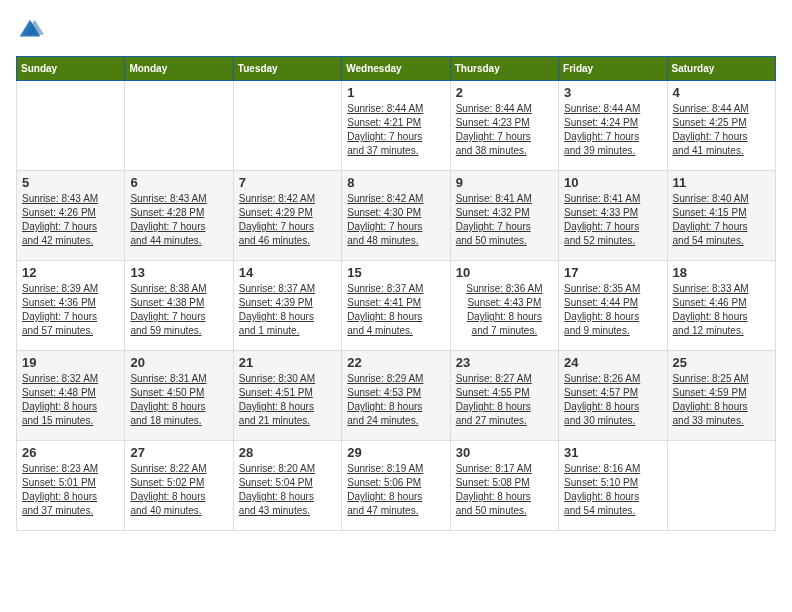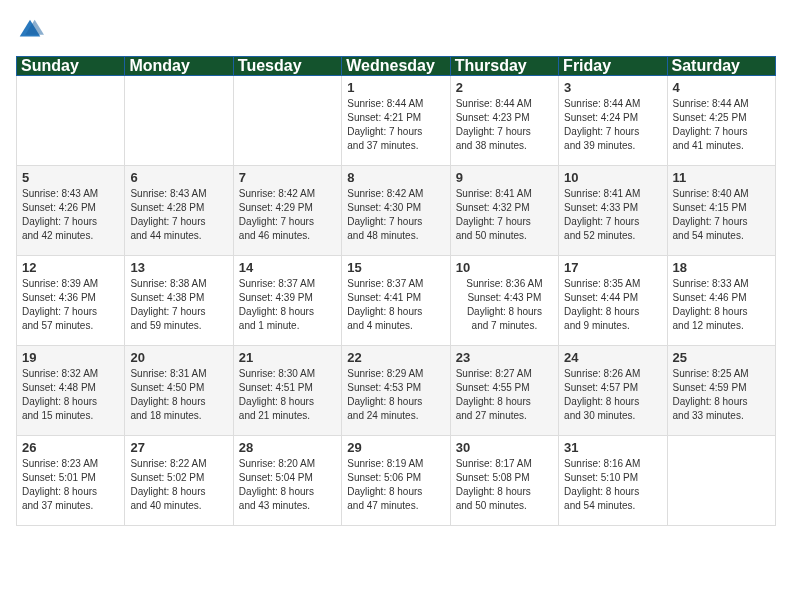--- a/index.html
+++ b/index.html
@@ -51,25 +51,25 @@
     .location {
       font-size: 15px;
       color: #444;
     }
     .calendar {
       width: 100%;
       border-collapse: collapse;
       border: 1px solid #ccc;
     }
     .calendar th {
-      background: #14532d;
+      background: #4d7c0f;
       color: #fff;
-      font-size: 16px;
-      font-weight: bold;
-      padding: 0 4px;
+      font-size: 10px;
+      font-weight: bold;
+      padding: 6px 4px;
       text-align: left;
       border: 1px solid #1a5fa0;
     }
     .calendar td {
       vertical-align: top;
       padding: 4px 5px;
       border: 1px solid #ddd;
       font-size: 10.5px;
       color: #333;
       background: #fff;
@@ -82,20 +82,21 @@
     .day-number {
       font-size: 13px;
       font-weight: bold;
       margin-bottom: 2px;
       display: block;
     }
     .day-info {
       font-size: 10px;
       line-height: 1.4;
       color: #333;
+      text-decoration: underline;
     }
     .empty-cell {
       background: #fff !important;
     }
   </style>
 </head>
 <body>
 
 <div class="header">
   <div class="logo">

